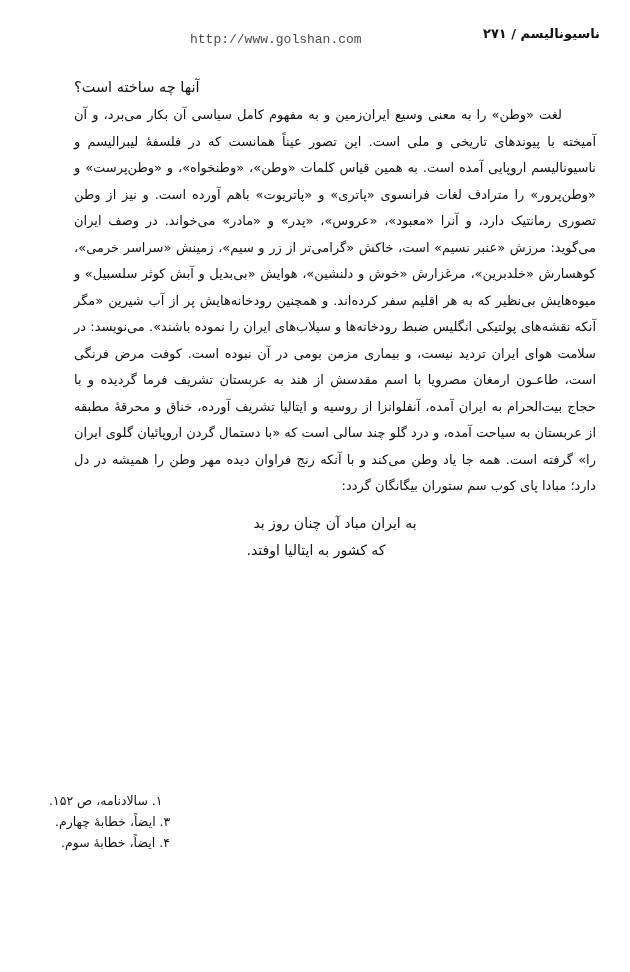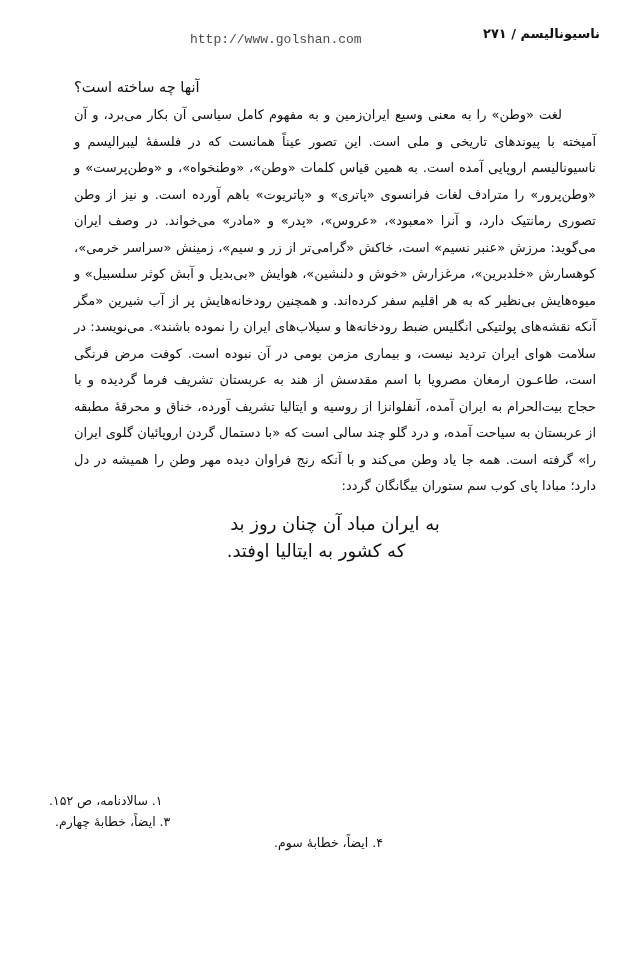--- a/index.html
+++ b/index.html
@@ -68,21 +68,21 @@
     margin: 0;
     text-indent: 34px;
     text-align: justify;
     font-size: 13px;
     line-height: 26.5px;
   }
   .verse {
     margin-top: 10px;
     direction: rtl;
     text-align: center;
-    font-size: 18px;
+    font-size: 14px;
     line-height: 27px;
   }
   .verse-line {
     display: block;
   }
   .verse-line.indent-1 { padding-right: 0px; }
   .verse-line.indent-2 { padding-right: 38px; }
   
   .footnotes {
     position: absolute;
@@ -96,21 +96,21 @@
     color: #101010;
   }
   .footnote {
     display: block;
     padding-left: 10px;
     margin-left: 11px;
   }
   .fn-1 { padding-left: 4px; }
   .fn-2 { padding-left: 6px; }
   .fn-3 { padding-left: 10px; }
-  .fn-4 { padding-left: 16px; text-align: center; }
+  .fn-4 { padding-left: 16px; }
 </style>
 </head>
 <body>
 
 <div class="page">
 
   <div class="header">
     <div class="header-title">ناسیونالیسم / ۲۷۱</div>
     <div class="header-url">http://www.golshan.com</div>
   </div>

